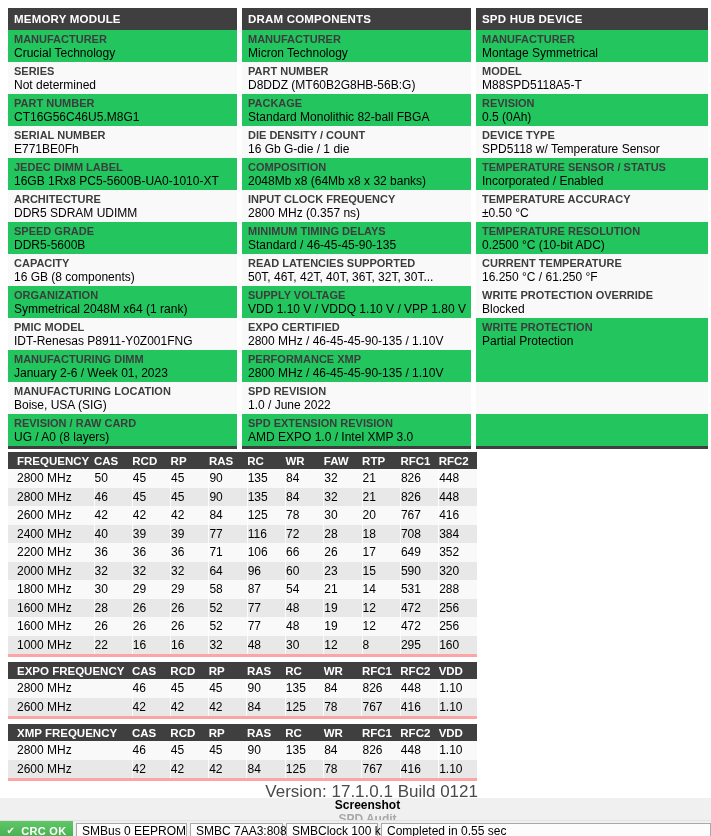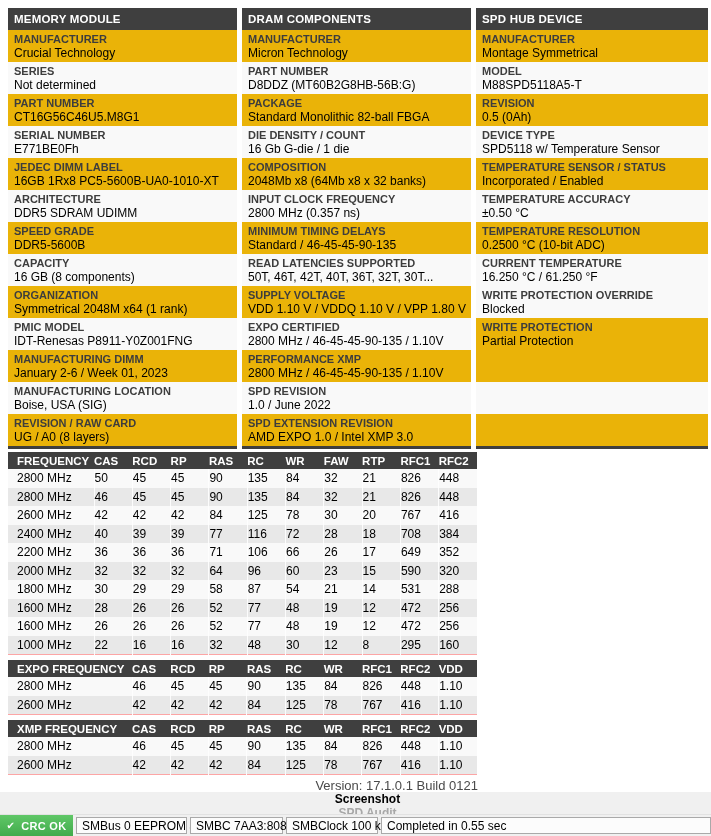--- a/index.html
+++ b/index.html
@@ -7,38 +7,38 @@
   body{font-family:"Liberation Sans","DejaVu Sans",sans-serif;-webkit-font-smoothing:antialiased;}
   .app{width:711px;height:836px;display:flex;flex-direction:column;overflow:hidden;background:#fff;}
   .content{padding:8px 0 0 8px;}
   
   .info-columns{display:flex;gap:5px;}
   .info-col{border-bottom:3px solid #3f3f3f;}
   .col-0{width:229px;} .col-1{width:229px;} .col-2{width:232px;}
   .panel-title{height:22px;line-height:22px;background:#3f3f3f;color:#fff;
     font-size:11.5px;font-weight:bold;padding-left:6px;letter-spacing:.2px;}
   .info-row{height:32px;box-sizing:border-box;padding:2px 0 0 6px;overflow:hidden;}
-  .info-row.g{background:#eab308;}
+  .info-row.g{background:#22c55e;}
   .info-row.w{background:#f9f9f9;}
   .info-label{font-size:11px;font-weight:bold;color:#3d3d3d;line-height:14px;white-space:nowrap;}
   .info-value{font-size:12px;color:#000;line-height:15px;white-space:nowrap;}
   
   table.timings{border-collapse:collapse;table-layout:fixed;width:469px;
-    border-bottom:1px solid #fca5a5;margin-top:3px;}
+    border-bottom:3px solid #fca5a5;margin-top:3px;}
   table.timings th{background:#3f3f3f;color:#fff;font-size:11.5px;font-weight:bold;
     text-align:left;height:17px;padding:0;white-space:nowrap;}
   table.timings td{font-size:12px;color:#000;height:18.5px;padding:0;white-space:nowrap;}
   table.timings th:first-child, table.timings td:first-child{padding-left:9px;}
   table.timings td:not(:first-child){border-left:1px solid rgba(255,255,255,.85);}
   table.timings tbody tr.w{background:#f9f9f9;}
   table.timings tbody tr.g{background:#e8e8e8;}
   table.t1, table.t2{margin-top:5px;}
   col.cfirst-wide{width:86px;} col.cfirst-xwide{width:124px;}
   
-  .version-line{width:470px;text-align:right;font-size:13px;color:#4a4a4a;
+  .version-line{width:470px;text-align:right;font-size:17px;color:#4a4a4a;
     margin-top:4px;height:13px;line-height:13px;}
   .spacer{flex:1;}
   
   .tabstrip{height:22px;background:#f0f0f0;display:flex;align-items:center;padding-left:24px;flex-direction:column;}
   .tab{font-size:12px;font-weight:bold;padding:0 16px;cursor:default;}
   .tab.active{color:#000;}
   .tab.inactive{color:#a8a8a8;}
   .tab-sep{width:1px;height:15px;background:#9a9a9a;margin:0 14px;}
   
   .statusbar{height:23px;background:#f0f0f0;display:flex;align-items:stretch;border-top:1px solid #e2e2e2;}

